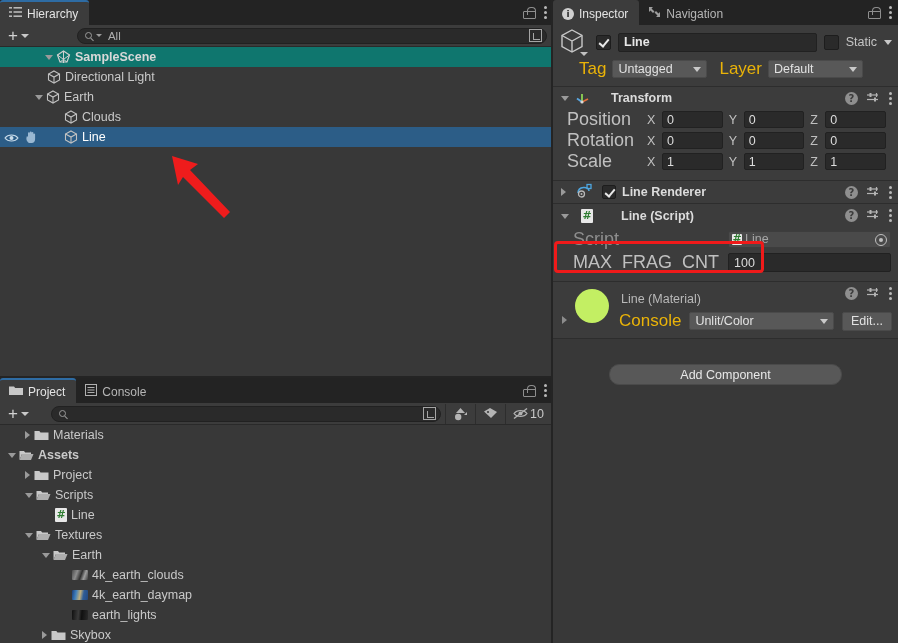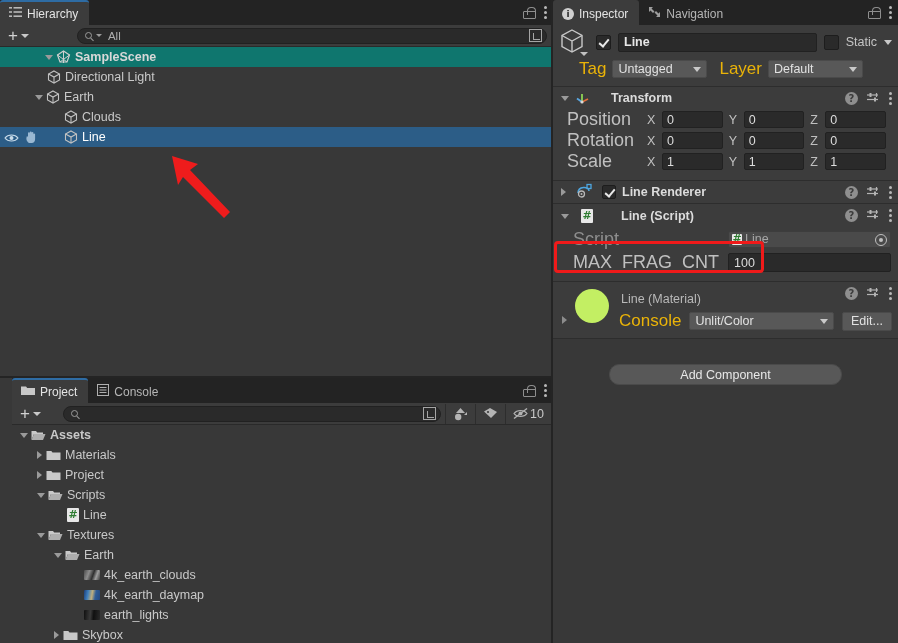--- a/index.html
+++ b/index.html
@@ -331,21 +331,21 @@
             <svg width="14" height="14" viewBox="0 0 14 14">
               <path d="M7 1 L12.5 4 V10 L7 13 L1.5 10 V4 Z" fill="none" stroke="#c2c2c2" stroke-width="1.1"></path>
               <path d="M1.5 4 L7 7 L12.5 4 M7 7 V13" fill="none" stroke="#c2c2c2" stroke-width="1.1"></path>
             </svg>
           </span>
           <span class="lbl">Line</span>
         </div>
       </div>
   </div>
 
-  <div class="panel" style="left:0;top:378px;width:553px;height:265px;padding-left:12px;">
+  <div class="panel" style="left:0;top:378px;width:553px;height:265px;">
     <div class="tabbar">
       <div class="tab active">
         <span>
           <svg width="14" height="11" viewBox="0 0 14 11">
             <path d="M0 1.5 h5 l1.2 1.5 H14 V10 H0 Z" fill="#c8c8c8"></path>
           </svg>
         </span>
         <span>Project</span>
       </div>
       <div class="tab">
@@ -396,40 +396,40 @@
         <svg width="17" height="13" viewBox="0 0 17 13">
           <path d="M2 6.5 C5 2.5, 12 2.5, 15 6.5 C12 10.5, 5 10.5, 2 6.5 Z" fill="none" stroke="#b4b4b4" stroke-width="1.2"></path>
           <circle cx="8.5" cy="6.5" r="2" fill="#b4b4b4"></circle>
           <line x1="2" y1="11.5" x2="15" y2="1.5" stroke="#b4b4b4" stroke-width="1.4"></line>
         </svg>
         <span style="font-size:12.5px;color:#c9c9c9;">10</span>
       </div>
     </div>
 
     <div class="tree" id="project-tree" style="height:218px;">
+        <div class="row">
+          <span style="display:inline-block;width:25px;"></span>
+          <span class="foldout closed"></span>
+          <span style="display:inline-flex;align-items:center;">
+            <svg width="15" height="12" viewBox="0 0 15 12">
+              <path d="M0.5 2 h4.8 l1.2 1.6 H14.5 V11 H0.5 Z" fill="#c8c8c8"></path>
+            </svg>
+          </span>
+          <span class="lbl">Materials</span>
+        </div>
         <div class="row" style="font-weight: bold;">
           <span style="display:inline-block;width:8px;"></span>
           <span class="foldout"></span>
           <span style="display:inline-flex;align-items:center;">
             <svg width="15" height="12" viewBox="0 0 15 12">
               <path d="M0.5 2 h4.5 l1.2 1.5 H12 v1.5 H3 L0.5 11 Z" fill="#c8c8c8"></path>
               <path d="M3 5 H14.5 L12 11 H0.5 Z" fill="#aeaeae"></path>
             </svg>
           </span>
           <span class="lbl">Assets</span>
-        </div>
-        <div class="row">
-          <span style="display:inline-block;width:25px;"></span>
-          <span class="foldout closed"></span>
-          <span style="display:inline-flex;align-items:center;">
-            <svg width="15" height="12" viewBox="0 0 15 12">
-              <path d="M0.5 2 h4.8 l1.2 1.6 H14.5 V11 H0.5 Z" fill="#c8c8c8"></path>
-            </svg>
-          </span>
-          <span class="lbl">Materials</span>
         </div>
         <div class="row">
           <span style="display:inline-block;width:25px;"></span>
           <span class="foldout closed"></span>
           <span style="display:inline-flex;align-items:center;">
             <svg width="15" height="12" viewBox="0 0 15 12">
               <path d="M0.5 2 h4.8 l1.2 1.6 H14.5 V11 H0.5 Z" fill="#c8c8c8"></path>
             </svg>
           </span>
           <span class="lbl">Project</span>

